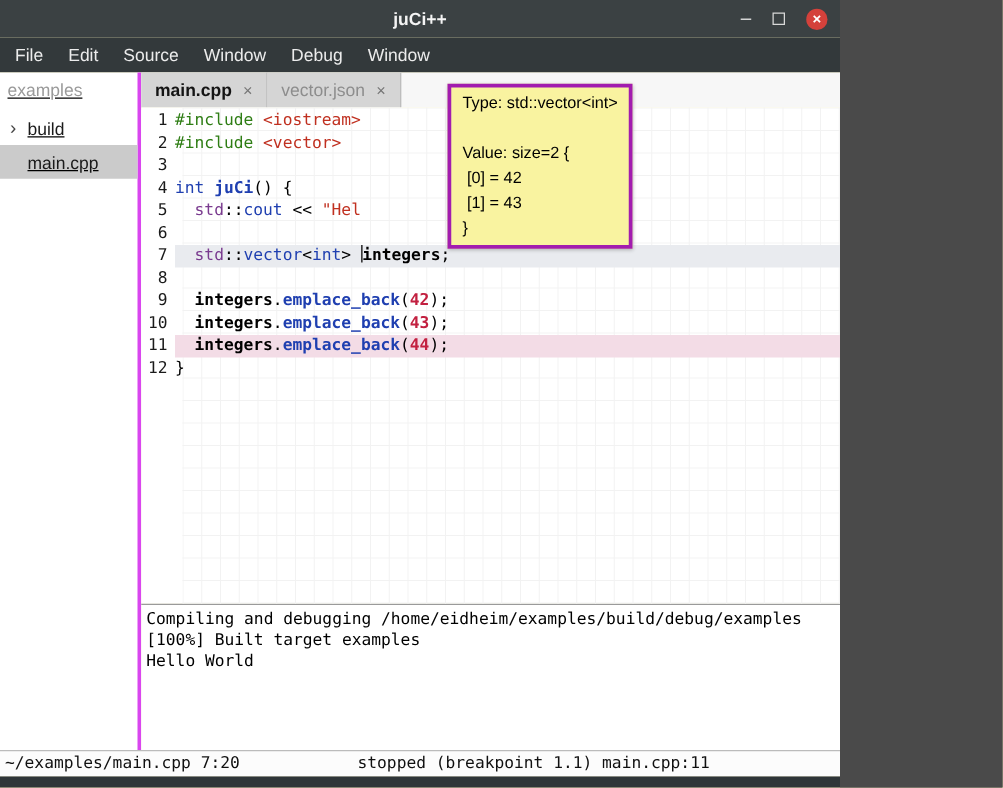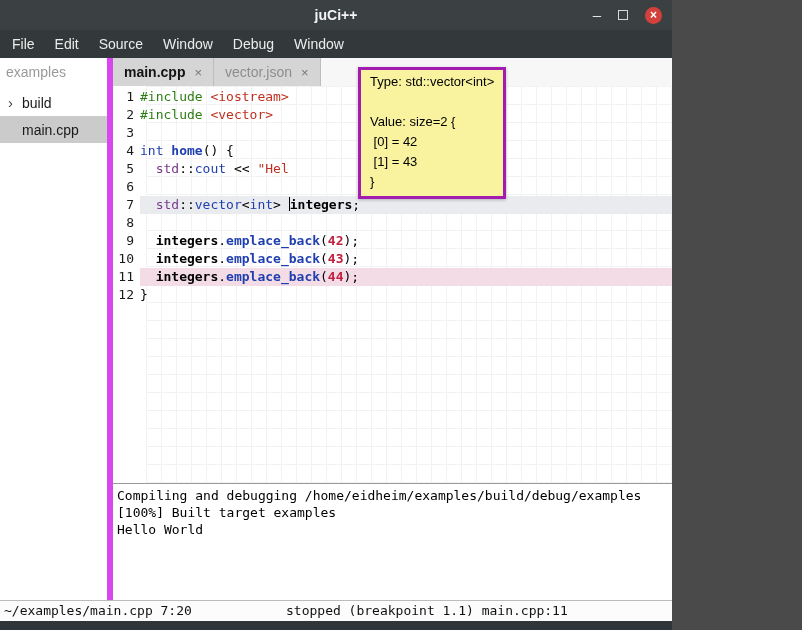--- a/index.html
+++ b/index.html
@@ -15,21 +15,21 @@
   .btn-max { width:10px; height:10px; border:1px solid #d9d9d9; display:inline-block; }
   .btn-close { width:17px; height:17px; border-radius:50%; background:#d4413b; color:#fff; font-size:12px;
                line-height:16px; text-align:center; font-weight:bold; }
 
   
   .menubar { height:28px; background:#33393b; display:flex; align-items:center; padding-left:2px; }
   .menu-item { color:#ececec; font-size:14px; padding:0 10px; height:28px; line-height:28px; cursor:default; }
 
   
   .body { display:flex; height:542px; }
-  .sidebar { width:161px; border-right:6px solid #d946ef; background:#fff; }
+  .sidebar { width:161px; border-right:3px solid #d946ef; background:#fff;text-decoration:underline; }
   .side-header { color:#9a9a9a; font-size:14px; padding:6px 6px 9px 6px; }
   .tree-item { height:27px; display:flex; align-items:center; font-size:14px; color:#1a1a1a; padding-left:22px; position:relative; }
   .tree-item.selected { background:#cbcbcb; }
   .expander { position:absolute; left:8px; color:#444; font-size:15px; line-height:27px; }
 
   .main { flex:1; display:flex; flex-direction:column; position:relative; }
 
   
   .tabbar { height:28px; display:flex; background:#f7f7f7; }
   .tab { display:flex; align-items:center; gap:9px; padding:0 11px; background:#d5d5d5; border-right:1px solid #bdbdbd; font-size:14px; }
@@ -142,21 +142,21 @@
               <div class="line">
                 <span class="gutter">2</span>
                 <span class="code"><span class="pp">#include</span><span class="pl"> </span><span class="inc">&lt;vector&gt;</span></span>
               </div>
               <div class="line">
                 <span class="gutter">3</span>
                 <span class="code"></span>
               </div>
               <div class="line">
                 <span class="gutter">4</span>
-                <span class="code"><span class="kw">int</span><span class="pl"> </span><span class="fn">home</span><span class="pl">() {</span></span>
+                <span class="code"><span class="kw">int</span><span class="pl"> </span><span class="fn">juCi</span><span class="pl">() {</span></span>
               </div>
               <div class="line">
                 <span class="gutter">5</span>
                 <span class="code"><span class="pl">  </span><span class="ns">std</span><span class="pl">::</span><span class="ty">cout</span><span class="pl"> &lt;&lt; </span><span class="inc">"Hel</span></span>
               </div>
               <div class="line">
                 <span class="gutter">6</span>
                 <span class="code"></span>
               </div>
               <div class="line current">

